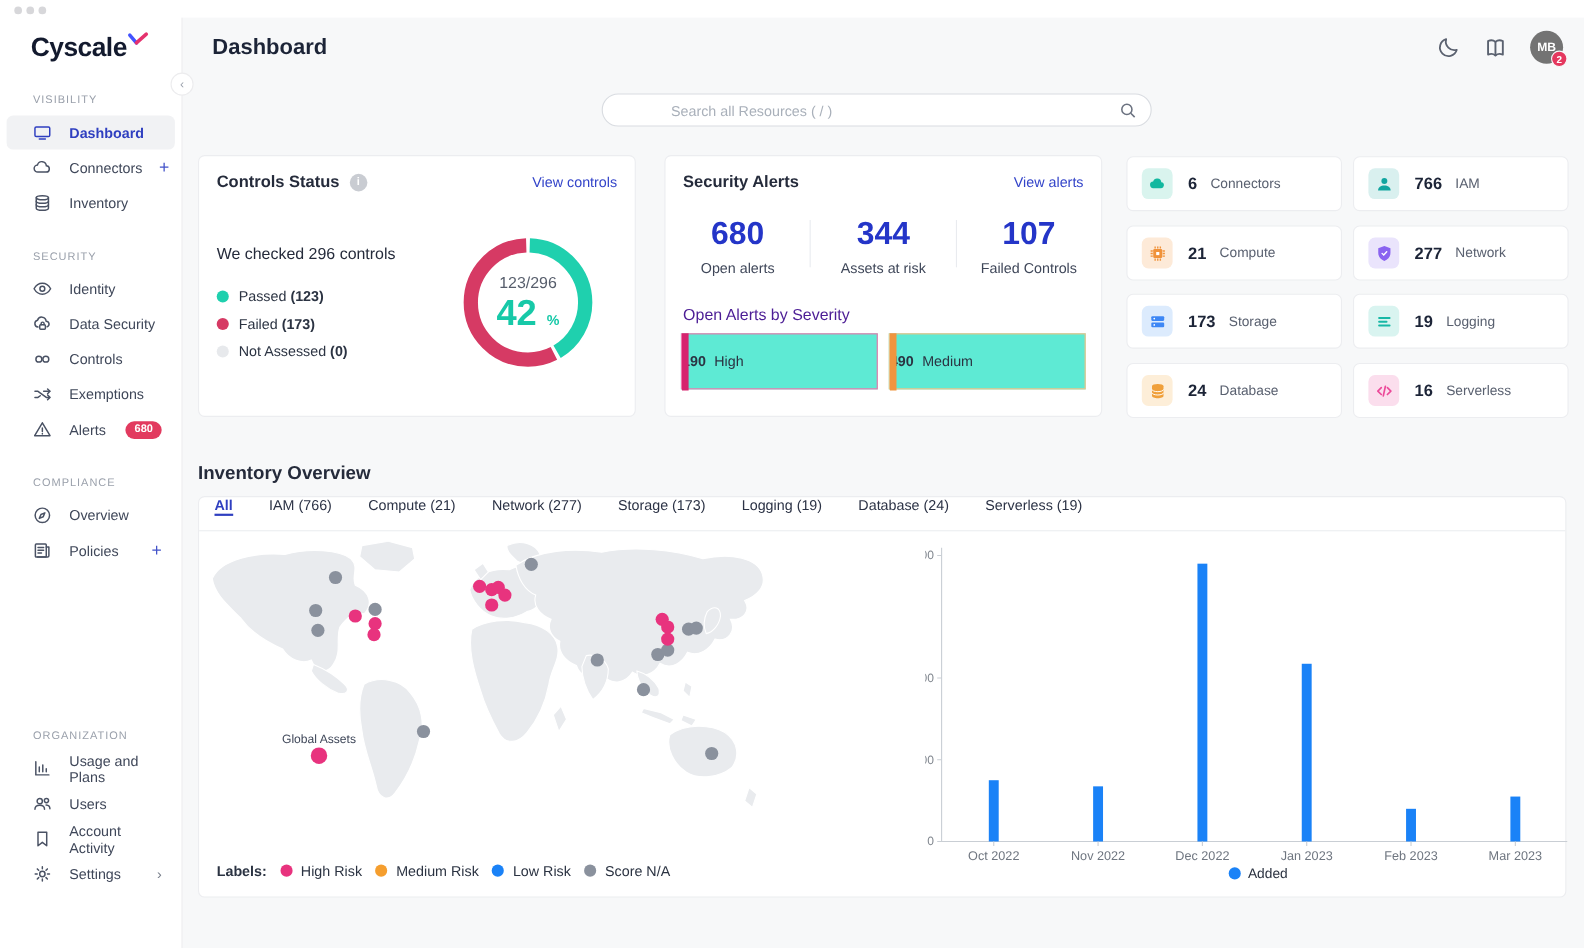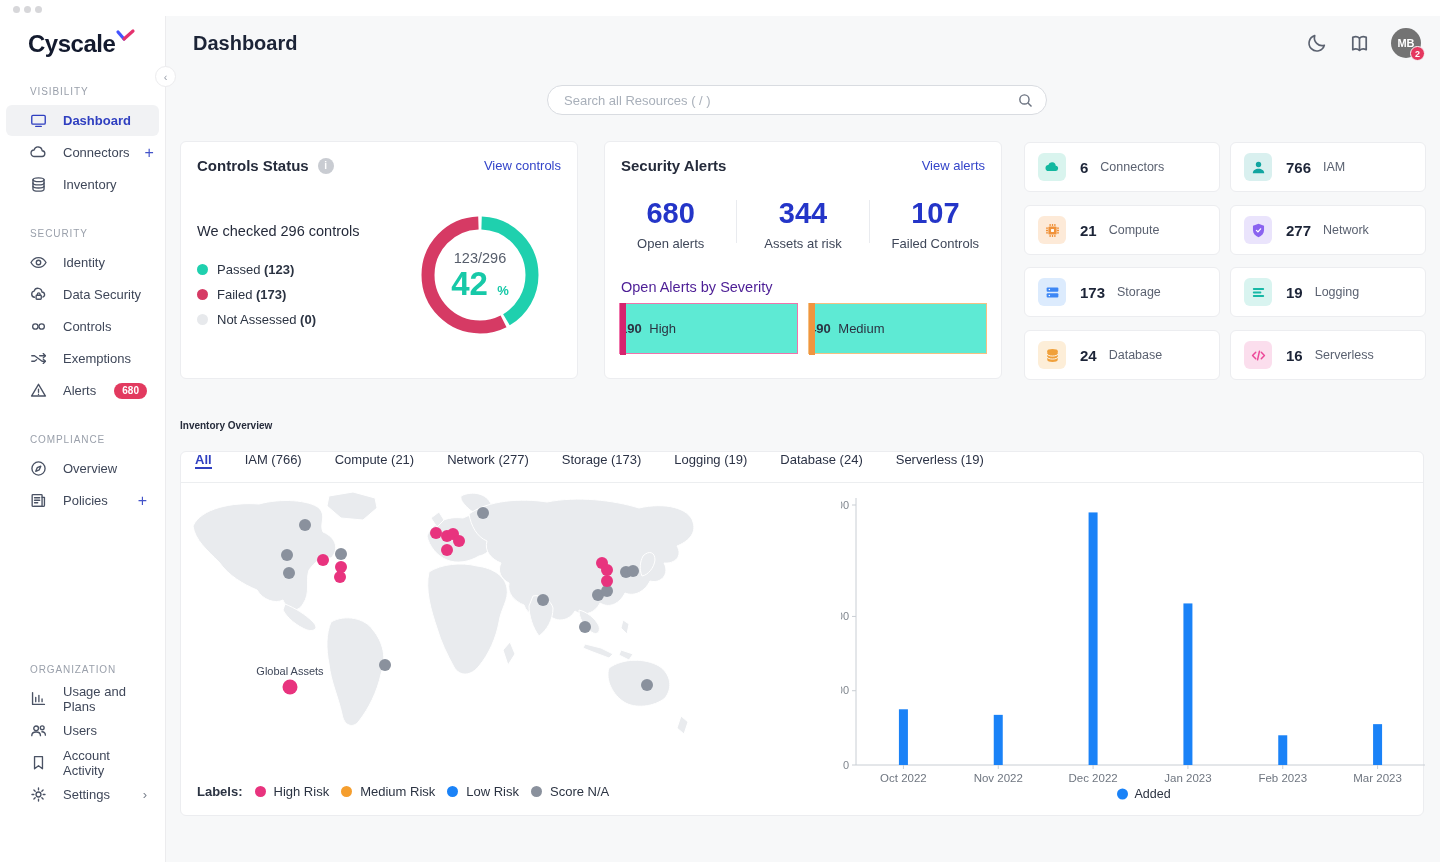--- a/index.html
+++ b/index.html
@@ -28,21 +28,21 @@
 
   
   .main { position:absolute; top:16px; left:166px; right:0; bottom:0; }
   .page-title { position:absolute; left:27px; top:16px; font-size:20px; font-weight:bold; color:#1c2437; }
   .top-icons { position:absolute; right:19px; top:12px; display:flex; align-items:center; gap:20px; }
   .top-icon { color:#5b6270; cursor:pointer; display:flex; }
   .avatar { position:relative; width:30px; height:30px; border-radius:50%; background:#737373; color:#fff; font-size:11px; font-weight:bold; display:flex; align-items:center; justify-content:center; cursor:pointer; }
   .avatar-badge { position:absolute; right:-4px; bottom:-3px; min-width:15px; height:15px; border-radius:8px; background:#e5385f; border:1.5px solid #f7f8f9; color:#fff; font-size:9px; font-weight:bold; display:flex; align-items:center; justify-content:center; }
 
   .searchbar { position:absolute; left:381px; top:69px; width:500px; height:30px; background:#fff; border:1px solid #d9dce1; border-radius:16px; display:flex; align-items:center; padding:0 12px 0 16px; }
-  .searchbar input { border:none; outline:none; flex:1; font-size:13px; color:#6d28d9; background:transparent; font-family:inherit; }
+  .searchbar input { border:none; outline:none; flex:1; font-size:13px; color:#6d28d9; background:transparent; font-family:inherit;margin-left:46px; }
   .searchbar input::placeholder { color:#a9b0ba; }
   .searchbar .sico { color:#6b7280; display:flex; }
 
   .card { position:absolute; background:#fff; border:1px solid #ecedf0; border-radius:6px; }
   .card-head { display:flex; align-items:center; padding:15px 16px 0 16px; }
   .card-title { font-size:15px; font-weight:bold; color:#252b3b; }
   .info-icon { width:16px; height:16px; border-radius:50%; background:#c9ccd2; color:#fff; font-size:10px; font-weight:bold; display:flex; align-items:center; justify-content:center; margin-left:9px; cursor:pointer; }
   .card-link { margin-left:auto; font-size:13px; color:#3344c9; text-decoration:none; cursor:pointer; }
 
   
@@ -68,21 +68,21 @@
   .sev-accent { position:absolute; left:0; top:-1.5px; bottom:-1.5px; width:6px; }
   .sev-box b { margin-right:4px; }
 
   
   .res-card { position:absolute; width:196px; height:50px; background:#fff; border:1px solid #ecedf0; border-radius:6px; display:flex; align-items:center; padding:0 13px; cursor:pointer; }
   .res-ico { width:28px; height:28px; border-radius:6px; display:flex; align-items:center; justify-content:center; flex:0 0 28px; }
   .res-val { font-size:15px; font-weight:bold; color:#1c2437; margin-left:14px; }
   .res-lab { font-size:12.5px; color:#5a6170; margin-left:12px; }
 
   
-  .inv-title { position:absolute; left:14px; top:404px; font-size:10px; font-weight:bold; color:#252b3b; }
+  .inv-title { position:absolute; left:14px; top:404px; font-size:17px; font-weight:bold; color:#252b3b; }
   .inv-card { left:14px; top:435px; width:1244px; height:365px; }
   .tabs { display:flex; align-items:flex-start; height:31px; border-bottom:1px solid #eceef0; padding-left:14px; gap:33px; }
   .tab { font-size:13px; color:#2b3245; display:flex; align-items:center; cursor:pointer; border-bottom:2px solid transparent; margin-bottom:-1px; white-space:nowrap; }
   .tab.active { color:#2f3fc0; font-weight:bold; border-bottom-color:#2f3fc0; }
   .map-svg { position:absolute; left:0; top:40px; }
   .map-legend { position:absolute; left:16px; top:332px; display:flex; align-items:center; gap:12px; font-size:13px; color:#2b3342; }
   .map-legend .lt { font-weight:bold; }
   .ml-item { display:flex; align-items:center; gap:8px; }
   .ml-dot { width:11px; height:11px; border-radius:50%; }
   .chart-svg { position:absolute; left:660px; top:30px; }

